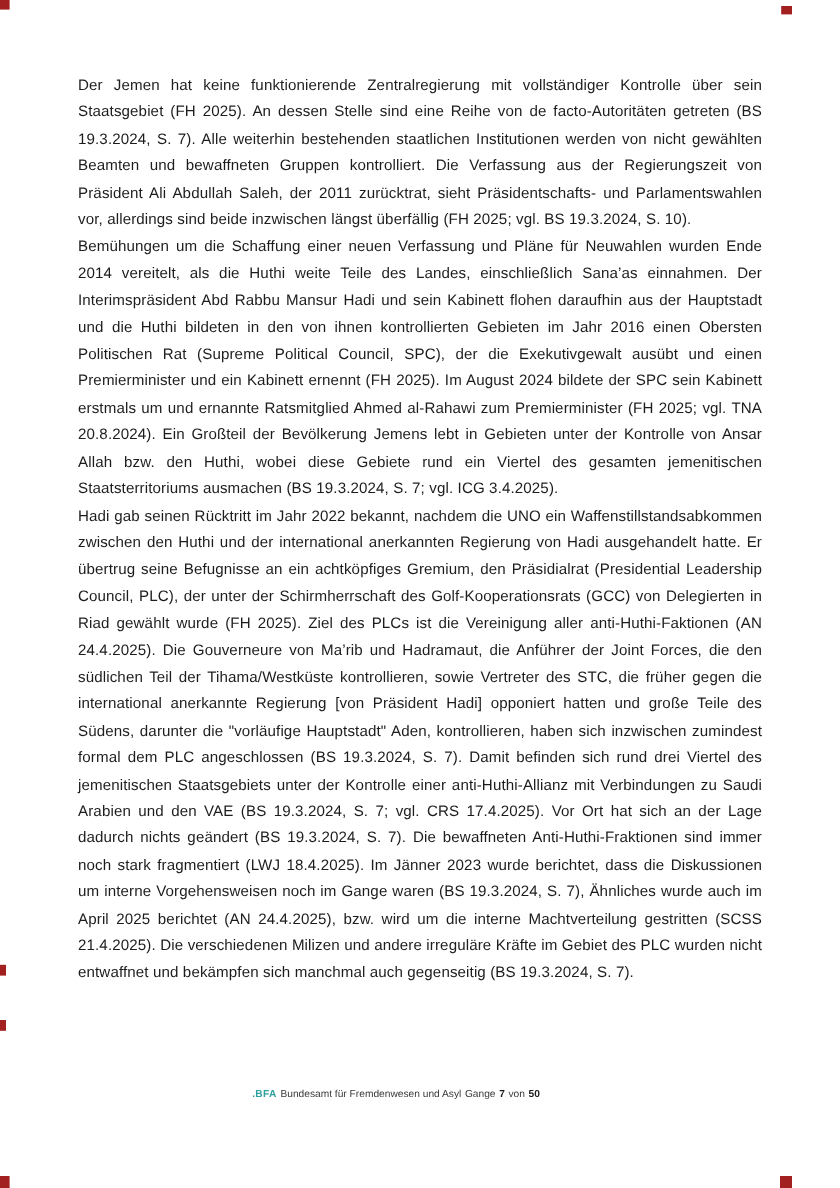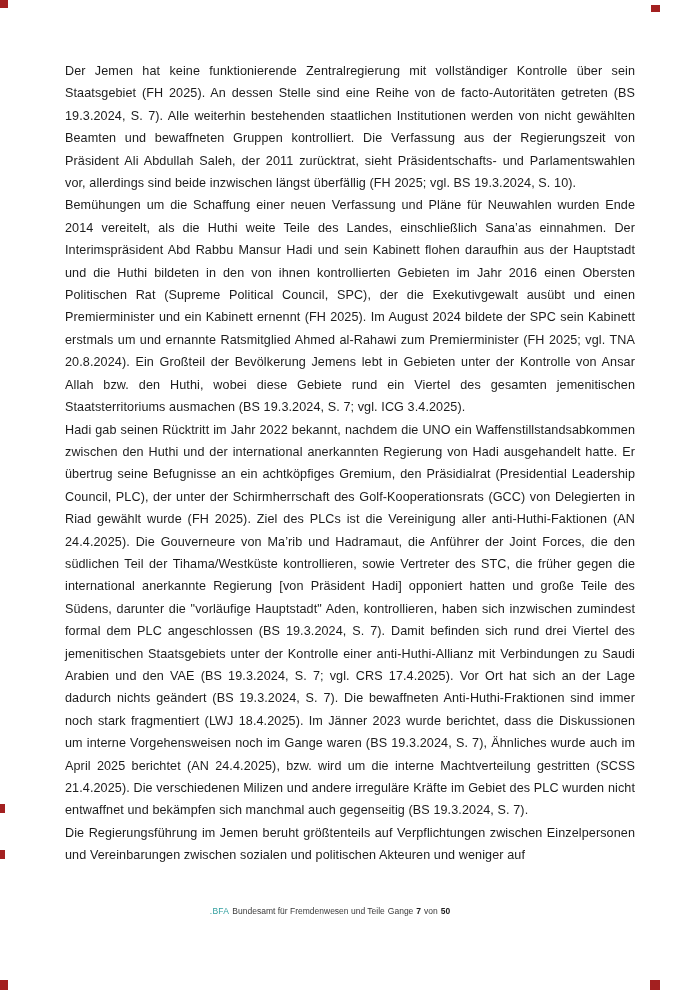--- a/index.html
+++ b/index.html
@@ -42,21 +42,21 @@
     top: 906px;
     display: flex;
     justify-content: center;
     align-items: baseline;
     gap: 3px;
     font-size: 8.5px;
     color: #3a3a3a;
     white-space: nowrap;
   }
   .footer .logo {
-    font-weight: normal;
+    font-weight: bold;
     color: #2f9e9e;
     letter-spacing: 0.3px;
   }
   .footer b {
     font-weight: bold;
     color: #1c1c1c;
   }
   .mark {
     position: absolute;
     background: #a32020;
@@ -70,26 +70,25 @@
 </style>
 </head>
 <body>
 
 <div class="page">
 
   <div class="content">
     <p>Der Jemen hat keine funktionierende Zentralregierung mit vollständiger Kontrolle über sein Staatsgebiet (FH 2025). An dessen Stelle sind eine Reihe von de facto-Autoritäten getreten (BS 19.3.2024, S. 7). Alle weiterhin bestehenden staatlichen Institutionen werden von nicht gewählten Beamten und bewaffneten Gruppen kontrolliert. Die Verfassung aus der Regierungszeit von Präsident Ali Abdullah Saleh, der 2011 zurücktrat, sieht Präsidentschafts- und Parlamentswahlen vor, allerdings sind beide inzwischen längst überfällig (FH 2025; vgl. BS 19.3.2024, S. 10).</p>
     <p>Bemühungen um die Schaffung einer neuen Verfassung und Pläne für Neuwahlen wurden Ende 2014 vereitelt, als die Huthi weite Teile des Landes, einschließlich Sana’as einnahmen. Der Interimspräsident Abd Rabbu Mansur Hadi und sein Kabinett flohen daraufhin aus der Hauptstadt und die Huthi bildeten in den von ihnen kontrollierten Gebieten im Jahr 2016 einen Obersten Politischen Rat (Supreme Political Council, SPC), der die Exekutivgewalt ausübt und einen Premierminister und ein Kabinett ernennt (FH 2025). Im August 2024 bildete der SPC sein Kabinett erstmals um und ernannte Ratsmitglied Ahmed al-Rahawi zum Premierminister (FH 2025; vgl. TNA 20.8.2024). Ein Großteil der Bevölkerung Jemens lebt in Gebieten unter der Kontrolle von Ansar Allah bzw. den Huthi, wobei diese Gebiete rund ein Viertel des gesamten jemenitischen Staatsterritoriums ausmachen (BS 19.3.2024, S. 7; vgl. ICG 3.4.2025).</p>
     <p>Hadi gab seinen Rücktritt im Jahr 2022 bekannt, nachdem die UNO ein Waffenstillstandsabkommen zwischen den Huthi und der international anerkannten Regierung von Hadi ausgehandelt hatte. Er übertrug seine Befugnisse an ein achtköpfiges Gremium, den Präsidialrat (Presidential Leadership Council, PLC), der unter der Schirmherrschaft des Golf-Kooperationsrats (GCC) von Delegierten in Riad gewählt wurde (FH 2025). Ziel des PLCs ist die Vereinigung aller anti-Huthi-Faktionen (AN 24.4.2025). Die Gouverneure von Ma’rib und Hadramaut, die Anführer der Joint Forces, die den südlichen Teil der Tihama/Westküste kontrollieren, sowie Vertreter des STC, die früher gegen die international anerkannte Regierung [von Präsident Hadi] opponiert hatten und große Teile des Südens, darunter die "vorläufige Hauptstadt" Aden, kontrollieren, haben sich inzwischen zumindest formal dem PLC angeschlossen (BS 19.3.2024, S. 7). Damit befinden sich rund drei Viertel des jemenitischen Staatsgebiets unter der Kontrolle einer anti-Huthi-Allianz mit Verbindungen zu Saudi Arabien und den VAE (BS 19.3.2024, S. 7; vgl. CRS 17.4.2025). Vor Ort hat sich an der Lage dadurch nichts geändert (BS 19.3.2024, S. 7). Die bewaffneten Anti-Huthi-Fraktionen sind immer noch stark fragmentiert (LWJ 18.4.2025). Im Jänner 2023 wurde berichtet, dass die Diskussionen um interne Vorgehensweisen noch im Gange waren (BS 19.3.2024, S. 7), Ähnliches wurde auch im April 2025 berichtet (AN 24.4.2025), bzw. wird um die interne Machtverteilung gestritten (SCSS 21.4.2025). Die verschiedenen Milizen und andere irreguläre Kräfte im Gebiet des PLC wurden nicht entwaffnet und bekämpfen sich manchmal auch gegenseitig (BS 19.3.2024, S. 7).</p>
-    <p>Die Regierungsführung im Jemen beruht größtenteils auf Verpflichtungen zwischen Einzelpersonen und Vereinbarungen zwischen sozialen und politischen Akteuren und weniger auf</p>
   </div>
 
   <div class="footer">
     <span class="logo">.BFA</span>
-    <span>Bundesamt für Fremdenwesen und Teile</span>
+    <span>Bundesamt für Fremdenwesen und Asyl</span>
     <span>Gange</span>
     <b>7</b>
     <span>von</span>
     <b>50</b>
   </div>
 
   <div class="mark tl"></div>
   <div class="mark tr"></div>
   <div class="mark bl"></div>
   <div class="mark br"></div>

